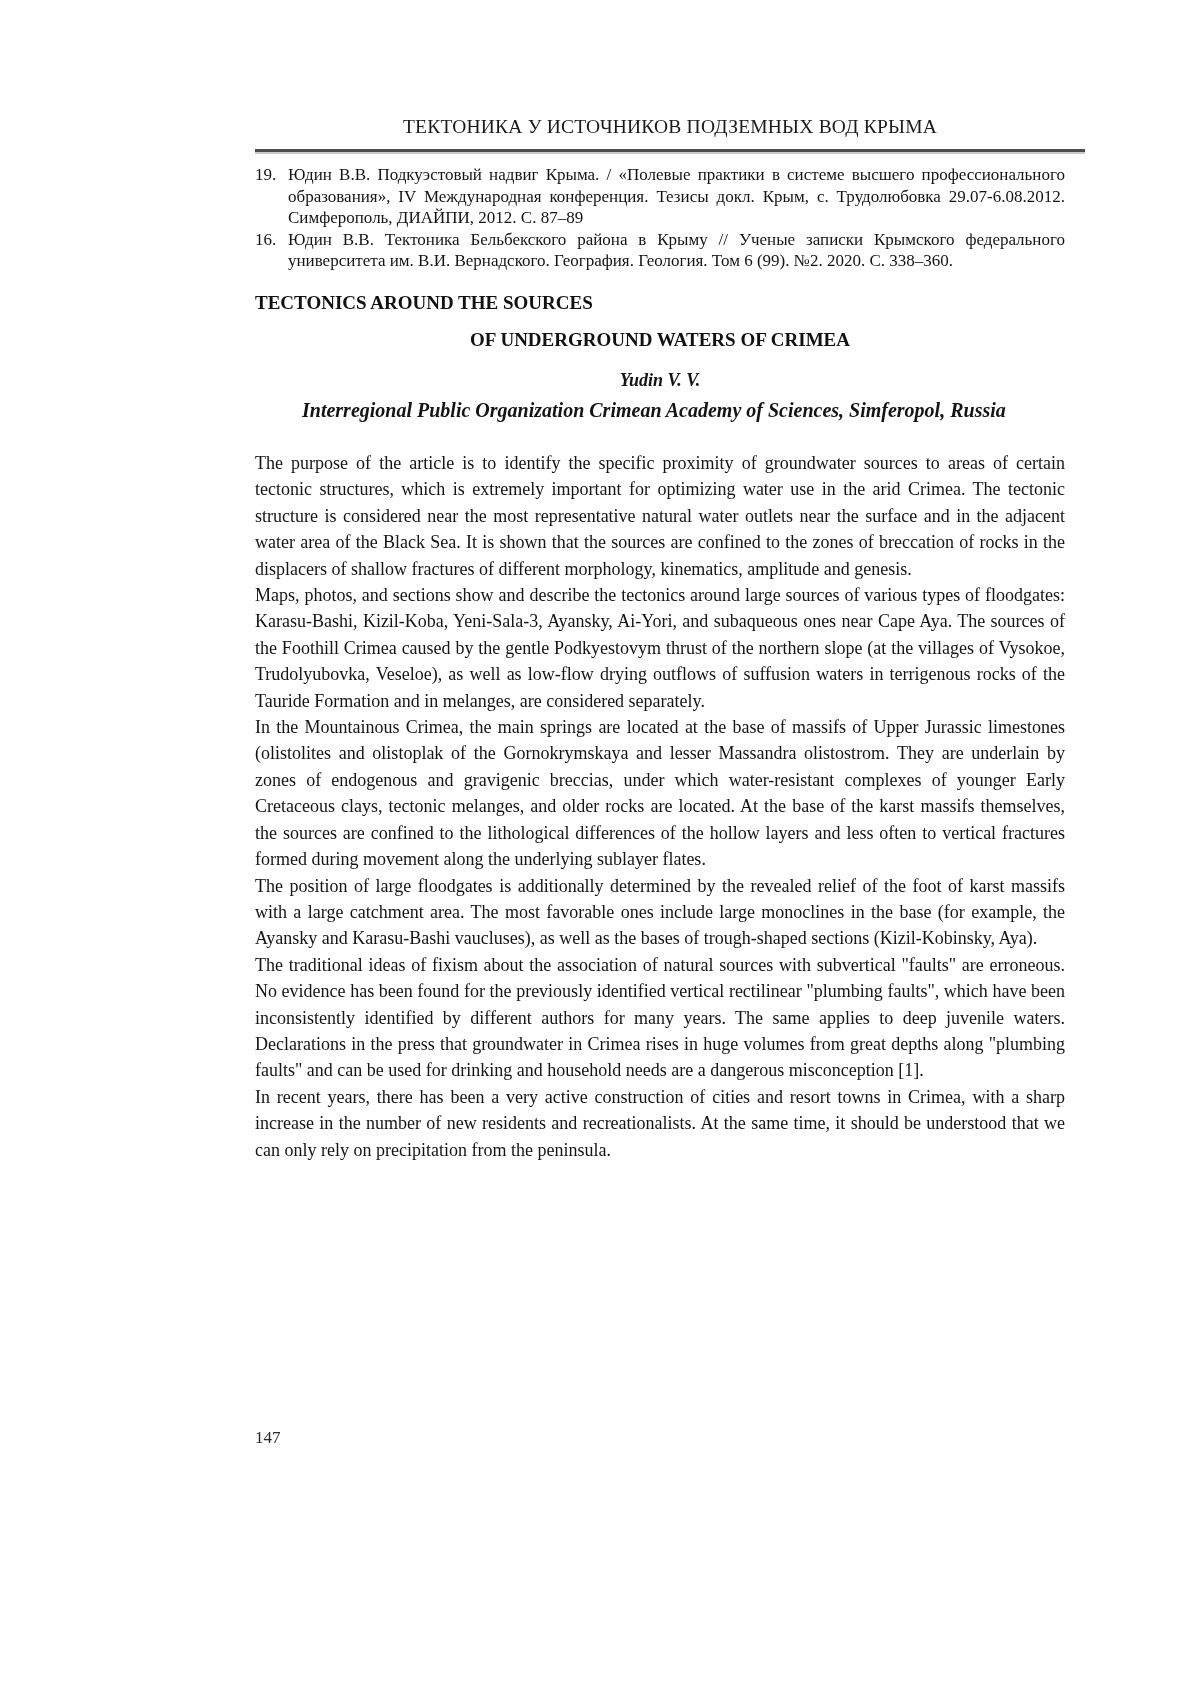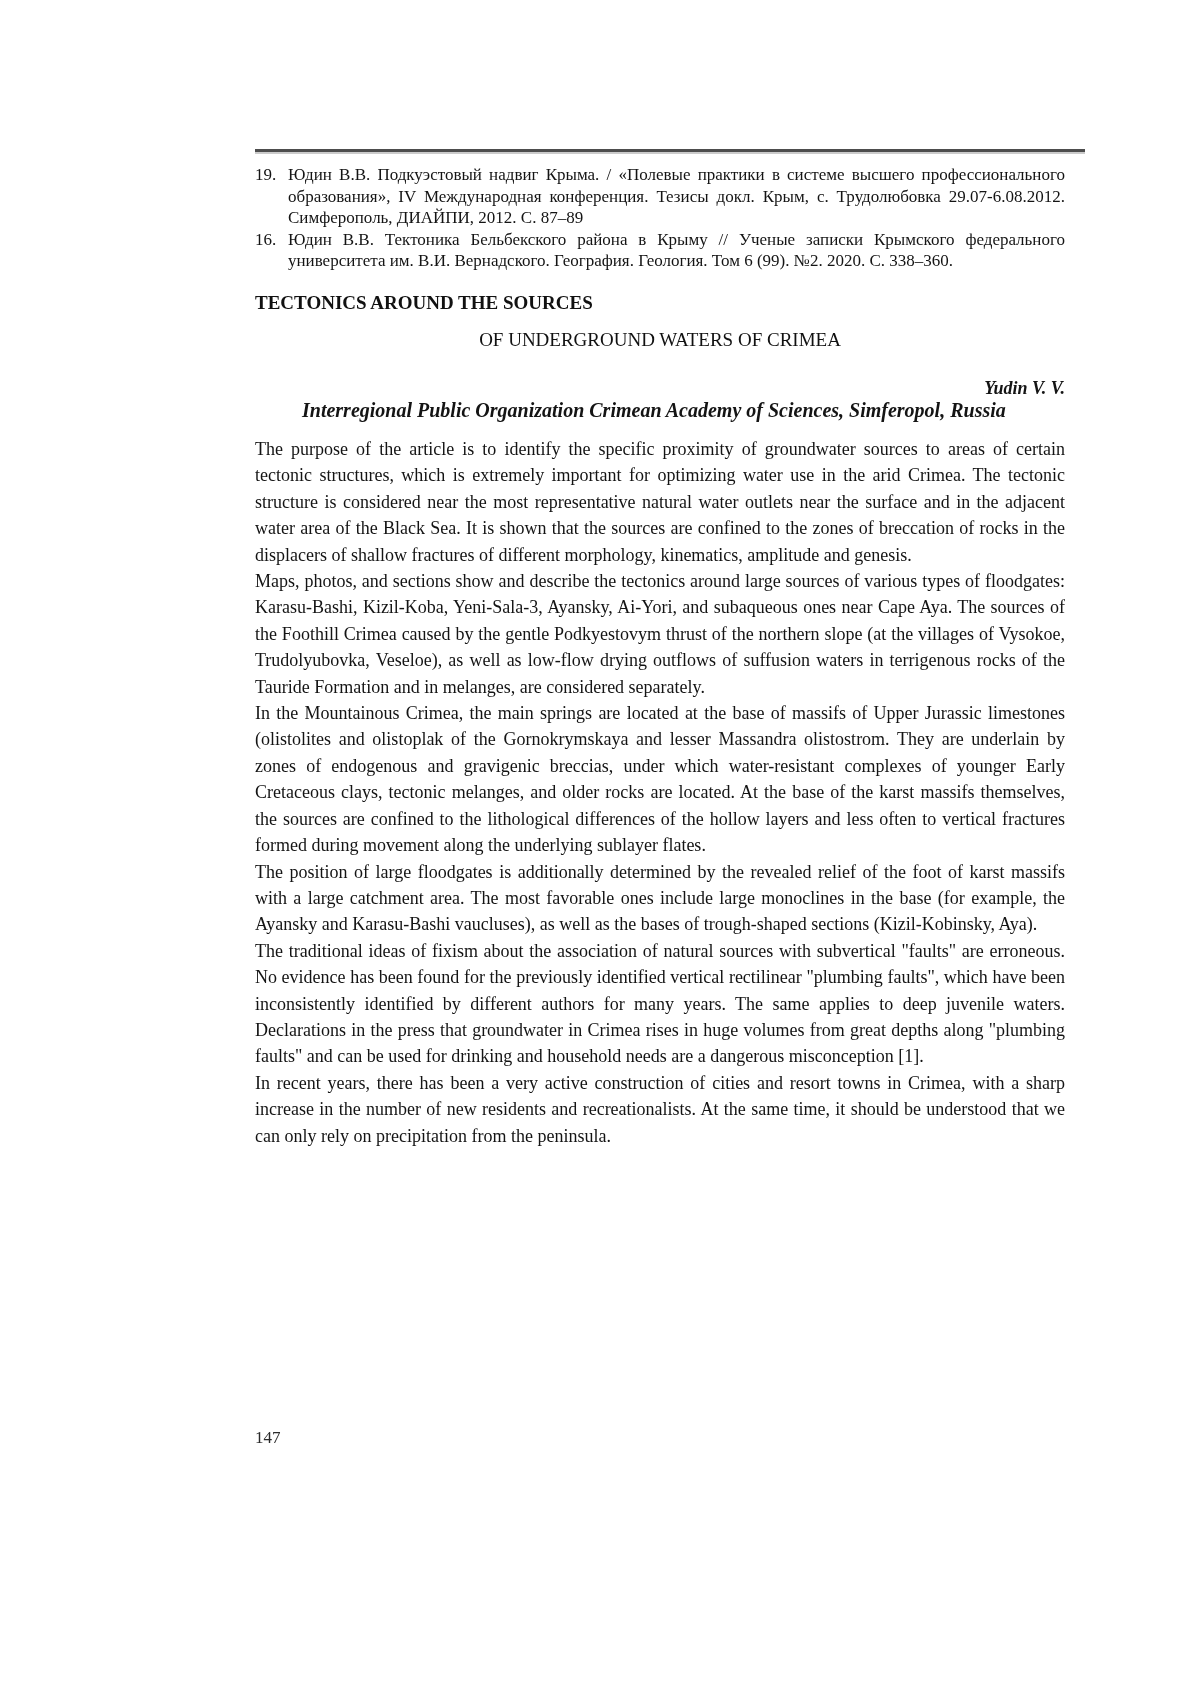--- a/index.html
+++ b/index.html
@@ -62,47 +62,47 @@
     font-weight: bold;
     font-size: 19px;
     color: #111;
   }
   .title-line2 {
     position: absolute;
     top: 329px;
     left: 255px;
     width: 810px;
     text-align: center;
-    font-weight: normal;
+    font-weight: bold;
     font-size: 19px;
     color: #111;
   }
   .author {
     position: absolute;
-    top: 378px;
+    top: 370px;
     left: 255px;
     width: 810px;
-    text-align: right;
+    text-align: center;
     font-weight: bold;
     font-style: italic;
     font-size: 18px;
   }
   .affil-block {
     position: absolute;
     top: 399px;
     left: 302px;
     width: 763px;
     font-weight: bold;
     font-style: italic;
     font-size: 20px;
     line-height: 23px;
   }
   .body-text {
     position: absolute;
-    top: 436px;
+    top: 450px;
     left: 255px;
     width: 810px;
     font-size: 18px;
     line-height: 26.4px;
     text-align: justify;
   }
   .body-text p {
     margin: 0;
     padding: 0;
   }
@@ -113,20 +113,21 @@
     width: 810px;
     font-size: 17px;
     color: #2a2a2a;
   }
 </style>
 </head>
 <body>
 
 <div class="page">
 
+  <div class="running-head">ТЕКТОНИКА У ИСТОЧНИКОВ ПОДЗЕМНЫХ ВОД КРЫМА</div>
 
   <div class="head-rule"></div>
 
   <div class="references">
     <div class="ref">
       <span class="ref-num">19.</span>
       <span class="ref-text">Юдин В.В. Подкуэстовый надвиг Крыма. / «Полевые практики в системе высшего профессионального образования», IV Международная конференция. Тезисы докл. Крым, с. Трудолюбовка 29.07-6.08.2012. Симферополь, ДИАЙПИ, 2012. С. 87–89</span>
     </div>
     <div class="ref">
       <span class="ref-num">16.</span>

